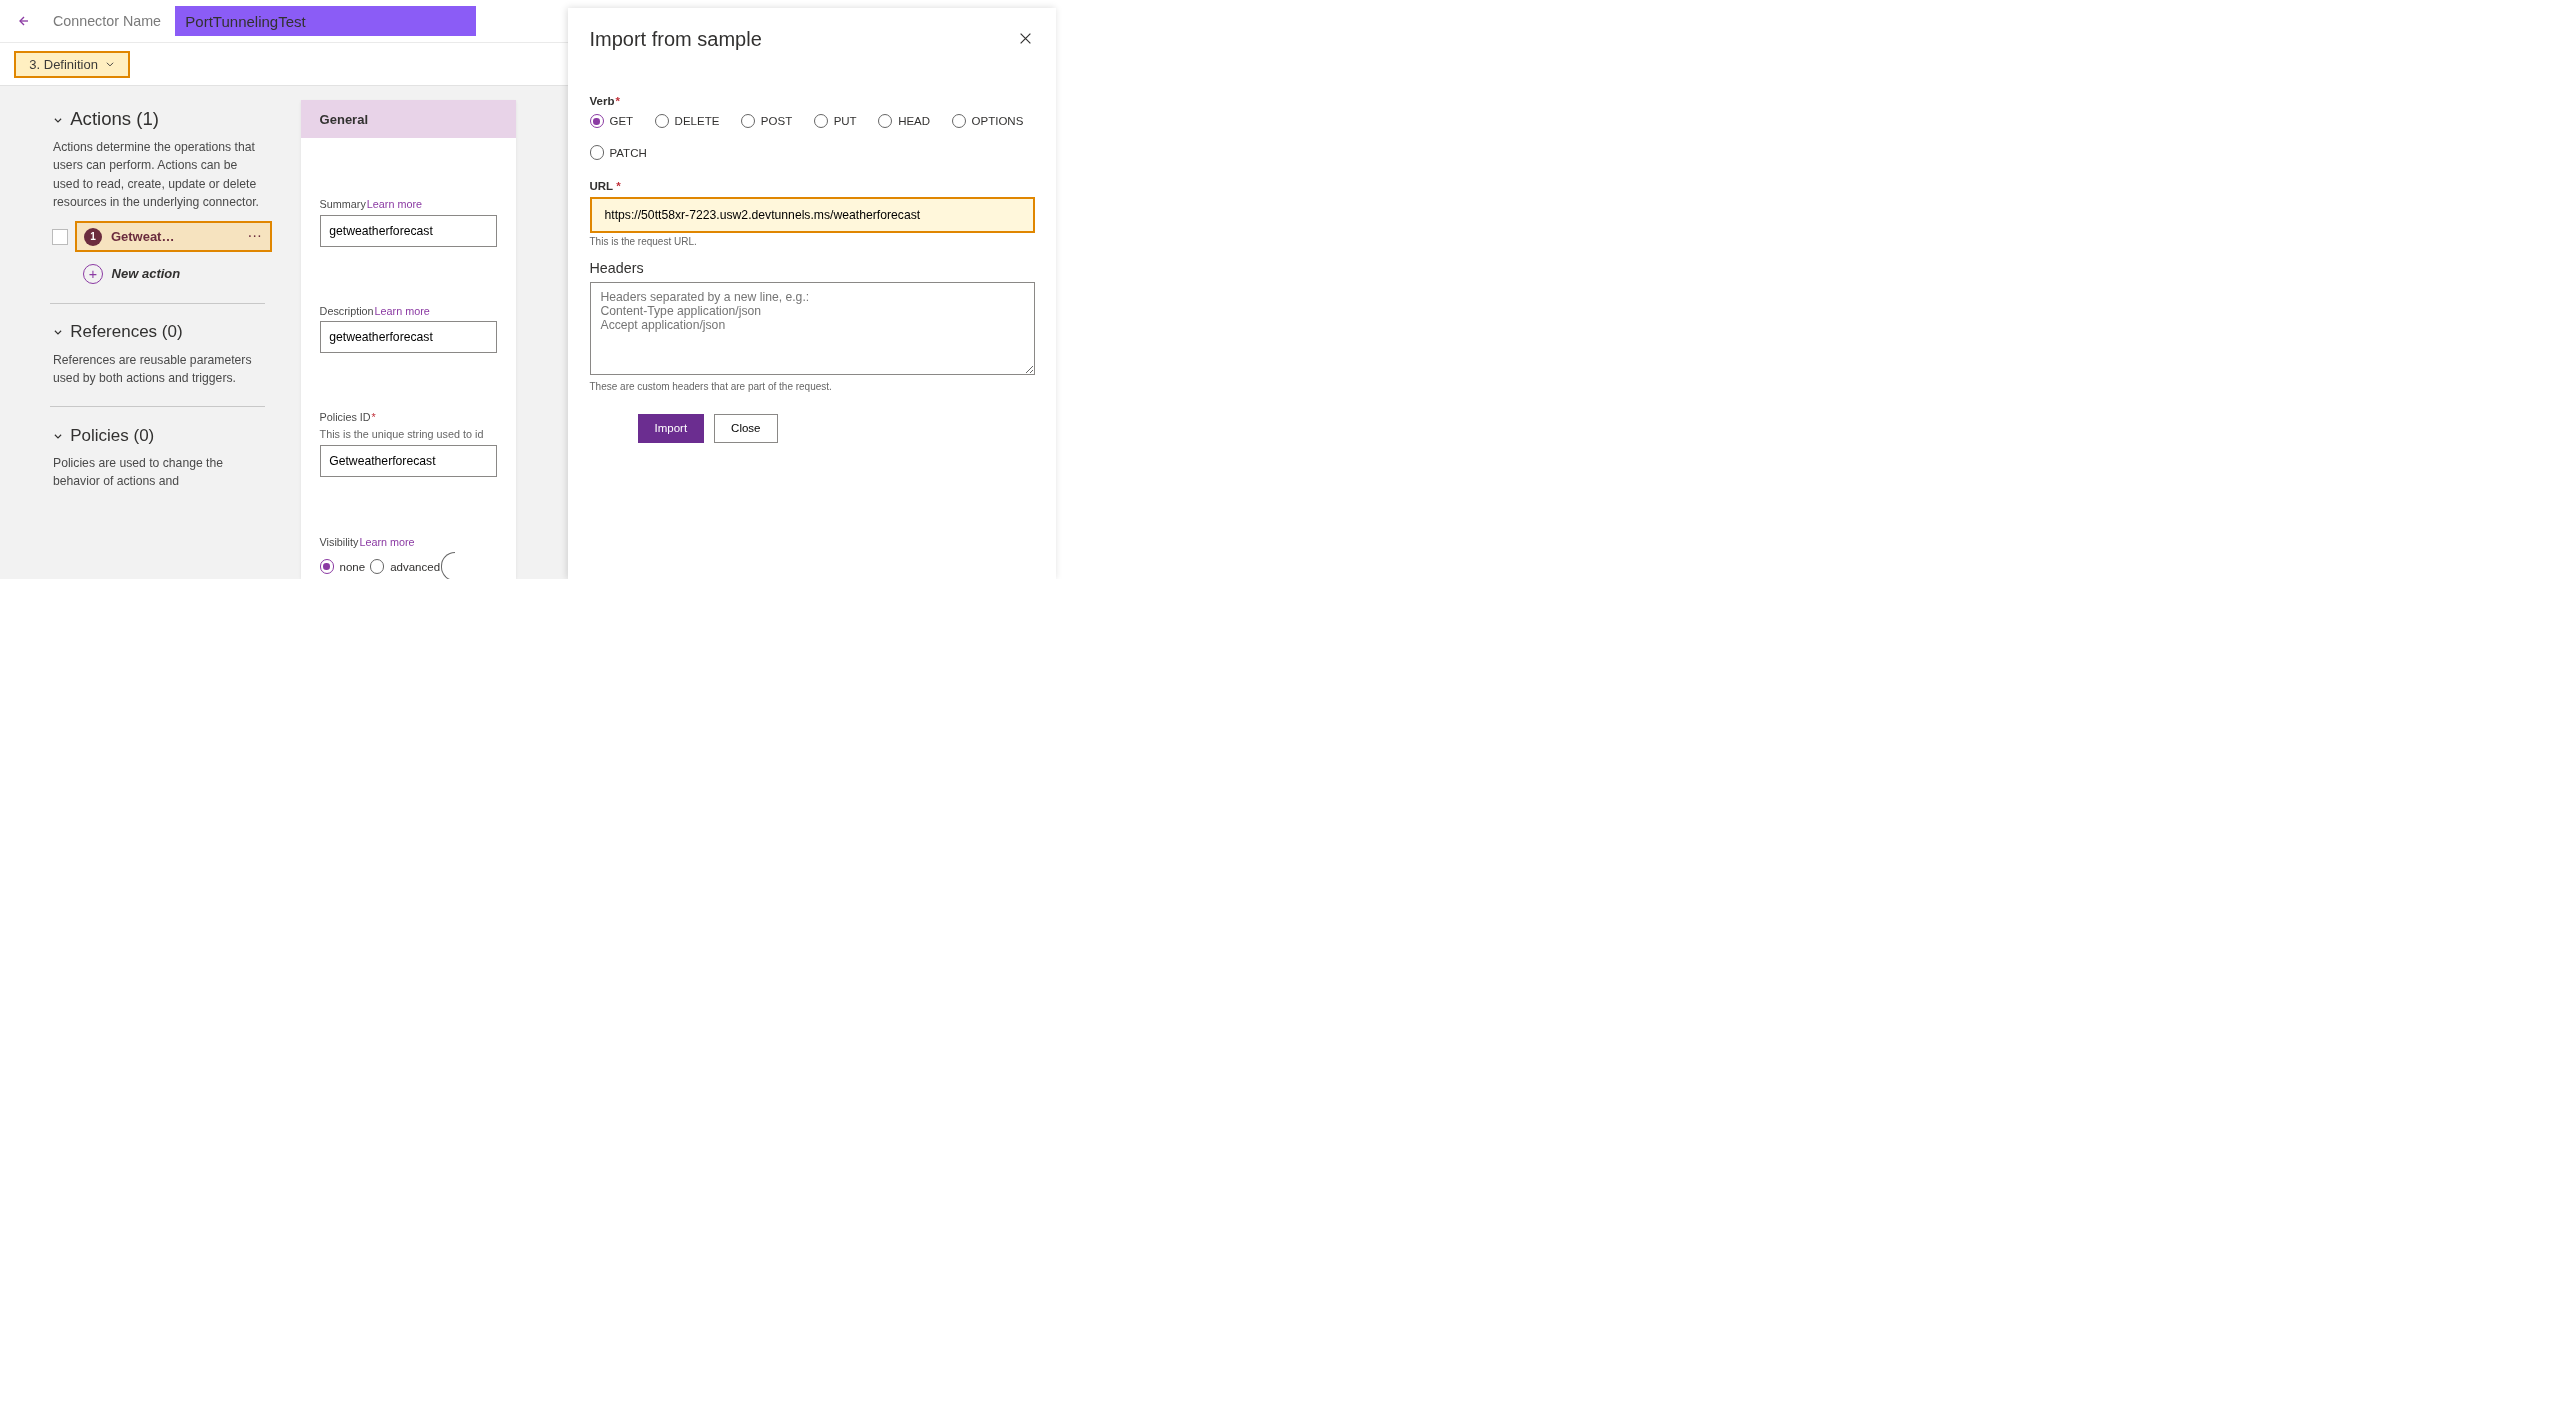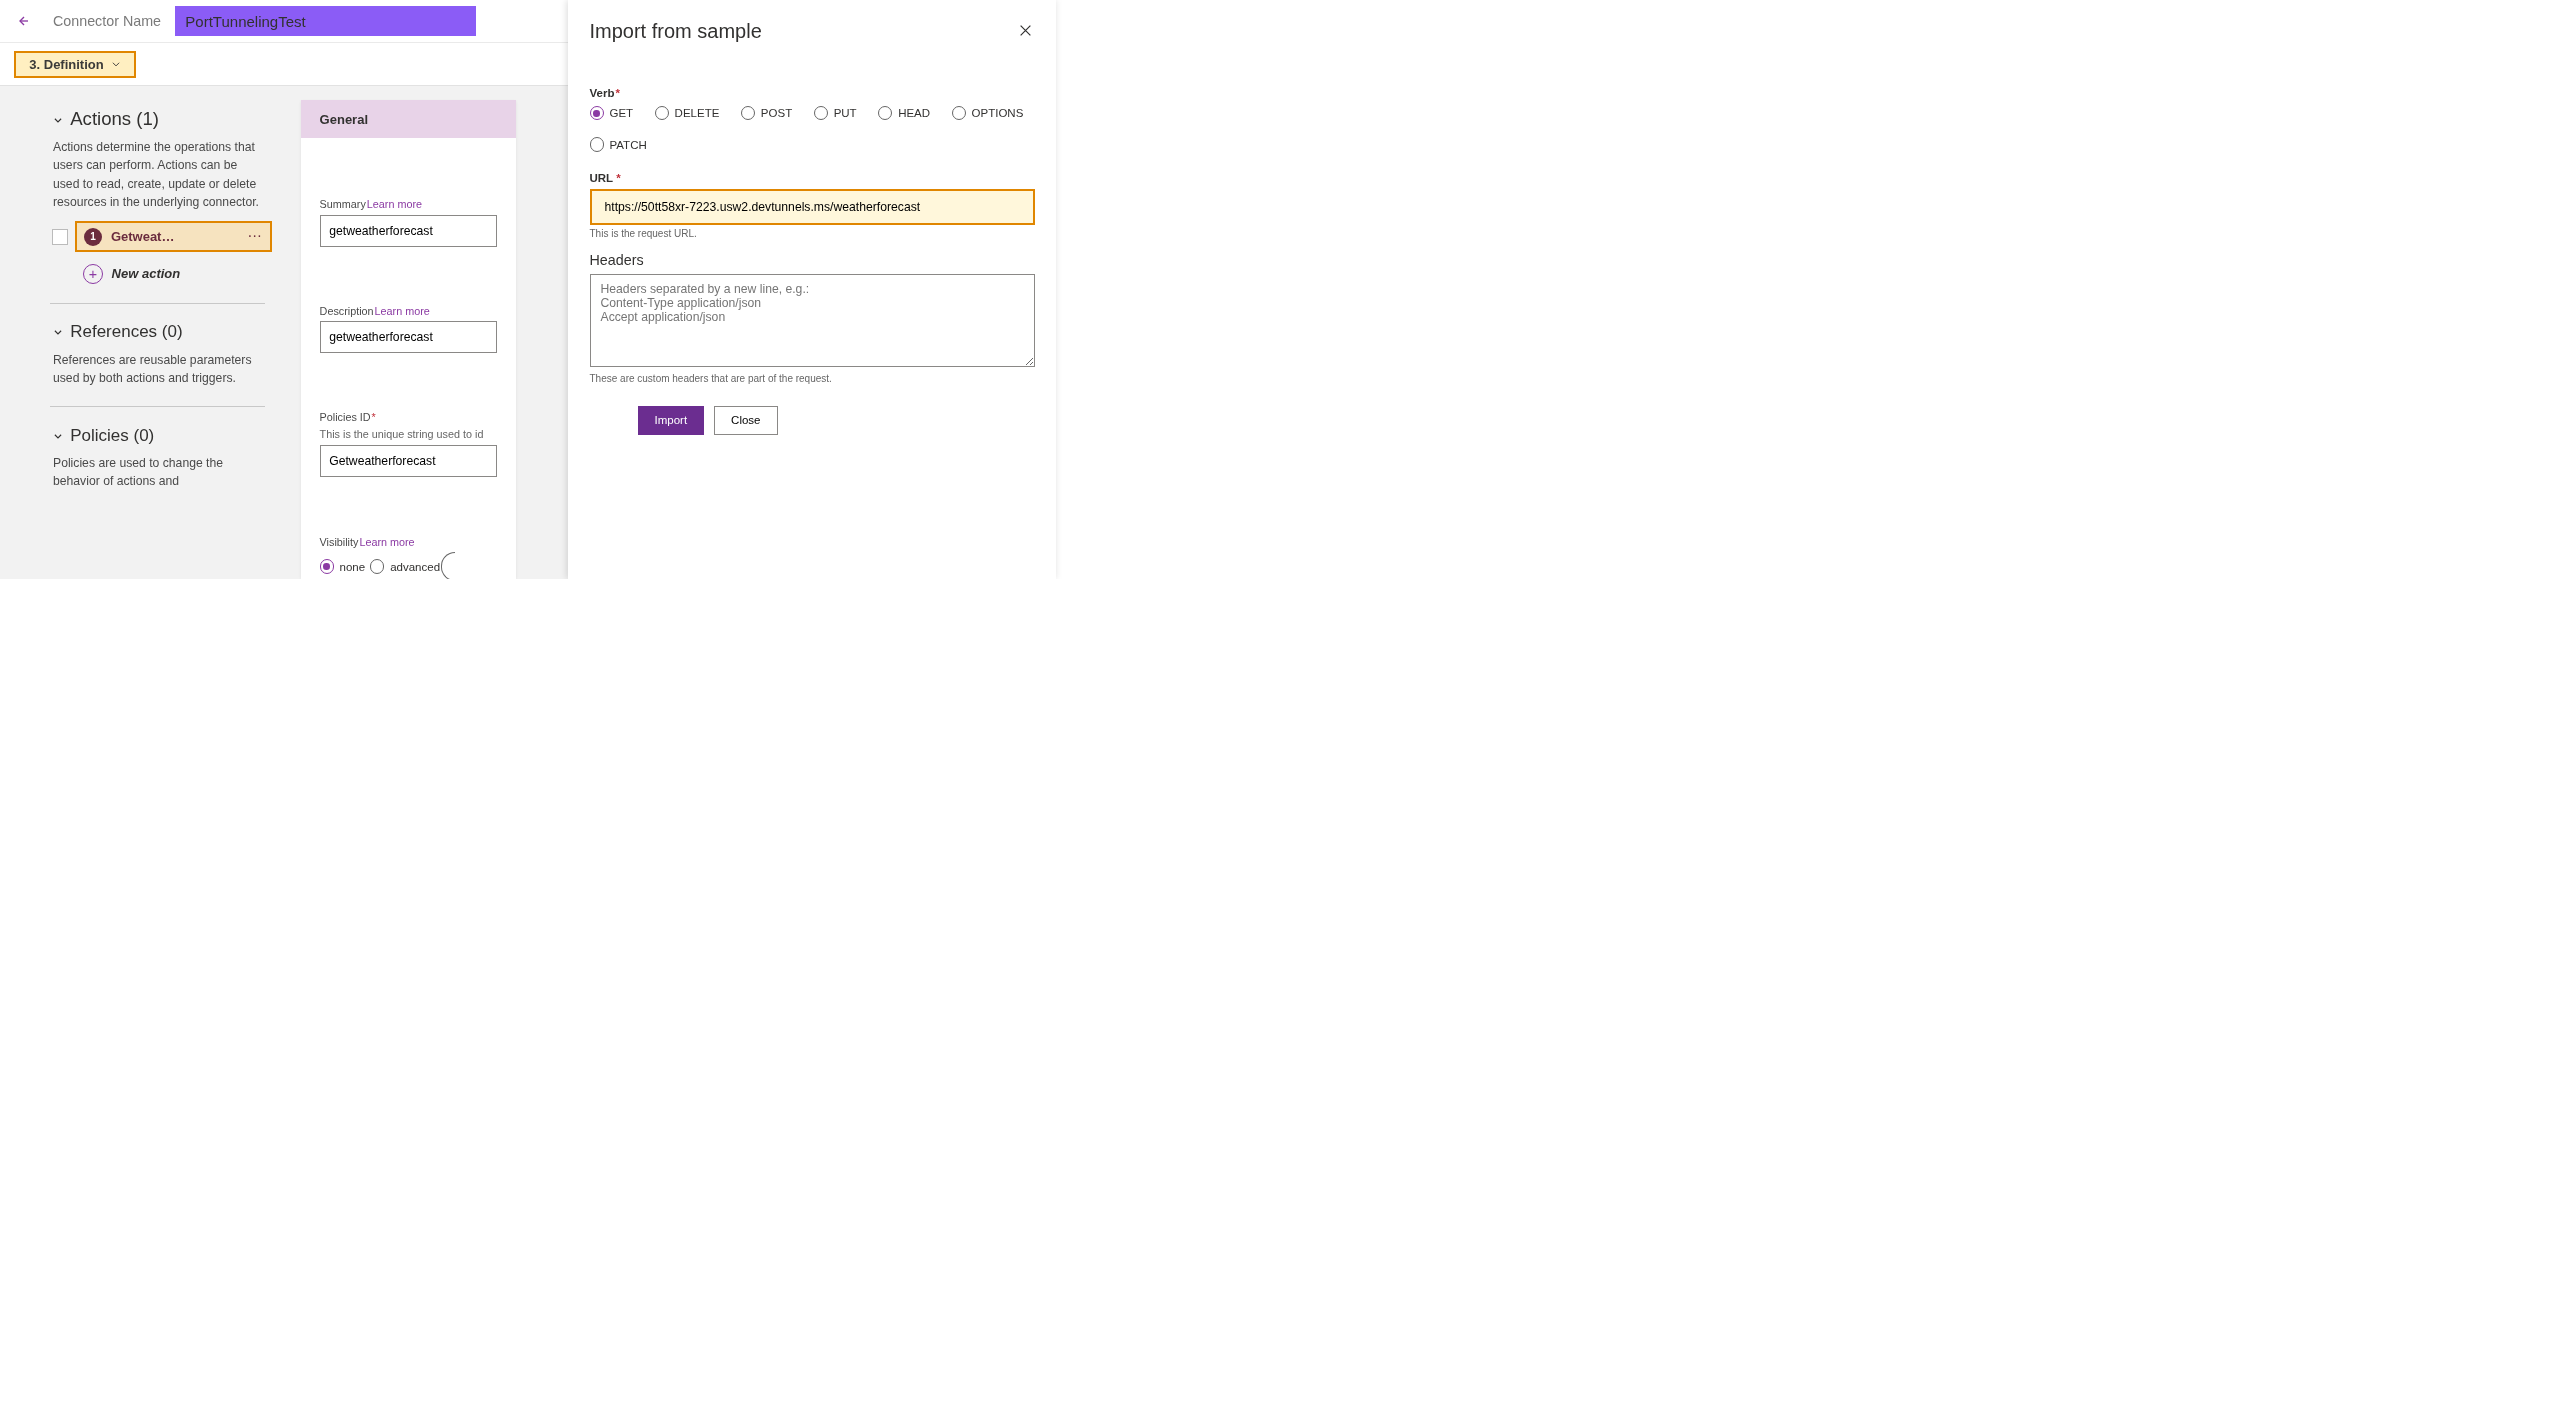--- a/index.html
+++ b/index.html
@@ -10,21 +10,21 @@
 
   
   .topbar { display: flex; align-items: center; height: 43px; padding: 0 8.6px; border-bottom: 0.7px solid #eaeaea; }
   .back-icon { color: #8b3aa3; cursor: pointer; padding: 5.7px; }
   .back-icon svg { width: 16px; height: 16px; display:block; }
   .conn-label { color: #7a7a7a; font-size: 14.3px; margin-left: 17px; margin-right: 14.3px; }
   .conn-input { background: #8b5cf6; border: none; height: 30px; width: 301px; padding: 0 10px; font-size: 15px; color: #323130; }
 
   
   .stepbar { height: 43px; display:flex; align-items:center; padding: 0 14.3px; border-bottom: 0.7px solid #e2e2e2; }
-  .step-chip { background: #ffefc1; border: 2.2px solid #e08600; padding: 4px 13px; display:flex; align-items:center; gap:7.2px; font-size:13px; color:#3b3a39;font-weight:bold; }
+  .step-chip { background: #ffefc1; border: 2.2px solid #e08600; padding: 4px 13px; display:flex; align-items:center; gap:7.2px; font-size:13px; color:#3b3a39; }
   .chev { width:10px; height:10px; }
 
   
   .main { display:flex; height: calc(100% - 86px); background:#f2f2f2; position:relative; }
   .sidebar { width: 301px; padding: 21.5px 29px 0 53px; }
   .sec-header { display:flex; align-items:center; gap:7.2px; font-size:18.6px; margin-bottom:8.6px; }
   .sec-desc { font-size:12.2px; color:#4a4a4a; line-height:1.5; max-width: 208px; }
   .action-list { margin-top:10px; }
   .action-item { display:flex; align-items:center; background:#f6e3bf; border:2.2px solid #e08600; padding:4.3px 7.2px; gap:8.6px; margin-left:21.5px; position:relative; }
   .action-checkbox-slot { position:absolute; left:-24.4px; top:5.7px; width:16px; height:16px; border:0.7px solid #bbb; background:#fff; }
@@ -47,21 +47,21 @@
   .text-input { width:100%; height:32px; border:0.7px solid #8a8886; padding:0 8.6px; font-size:12.2px; margin-bottom:14.3px; }
   .helper-cut { color:#666; font-size:10.8px; margin-bottom:5.7px; }
   .radio-row { display:flex; gap:5px; align-items:center; flex-wrap:wrap; }
   .radio-item { display:flex; align-items:center; gap:5.7px; font-size:11.5px; }
   .radio { width:14.3px; height:14.3px; border:1.4px solid #666; border-radius:50%; display:inline-block; position:relative; cursor:pointer; }
   .radio.selected { border-color:#8b3aa3; }
   .radio.selected::after { content:""; position:absolute; inset:2.9px; background:#8b3aa3; border-radius:50%; }
   .partial-radio { width:14.3px; height:29px; border:1.4px solid #666; border-radius:14.3px 0 0 14.3px; border-right:none; }
 
   
-  .panel { position:absolute; top:0; right:0; bottom:0; width:488px; background:#fff; box-shadow:-1.4px 0 7.2px rgba(0,0,0,0.15); padding: 20px 21.5px; overflow-x:hidden;}
+  .panel { position:absolute; top:8px; right:0; bottom:0; width:488px; background:#fff; box-shadow:-1.4px 0 7.2px rgba(0,0,0,0.15); padding: 20px 21.5px; overflow-x:hidden;}
   .panel-header { display:flex; align-items:center; justify-content:space-between; margin-bottom:26px; }
   .panel-title { font-size:20px; font-weight:400; }
   .close-icon { cursor:pointer; padding:2.9px; }
   .close-icon svg { width:13px; height:13px; }
   .panel .field-label { font-size:11.5px; font-weight:600; color:#323130; margin-bottom:7.2px; }
   .verb-group { display:flex; flex-wrap:wrap; gap:17px 21.5px; margin-bottom:20px; }
   .url-label { font-size:11.5px; font-weight:600; margin-bottom:5.7px; display:block;}
   .url-input-wrap { border:2.2px solid #e08600; background:#fff7db; }
   .url-input { width:100%; height:32px; border:none; background:transparent; padding:0 13px; font-size:12.2px; }
   .hint { font-size:10px; color:#666; margin-top:2.9px; margin-bottom:13px; }

